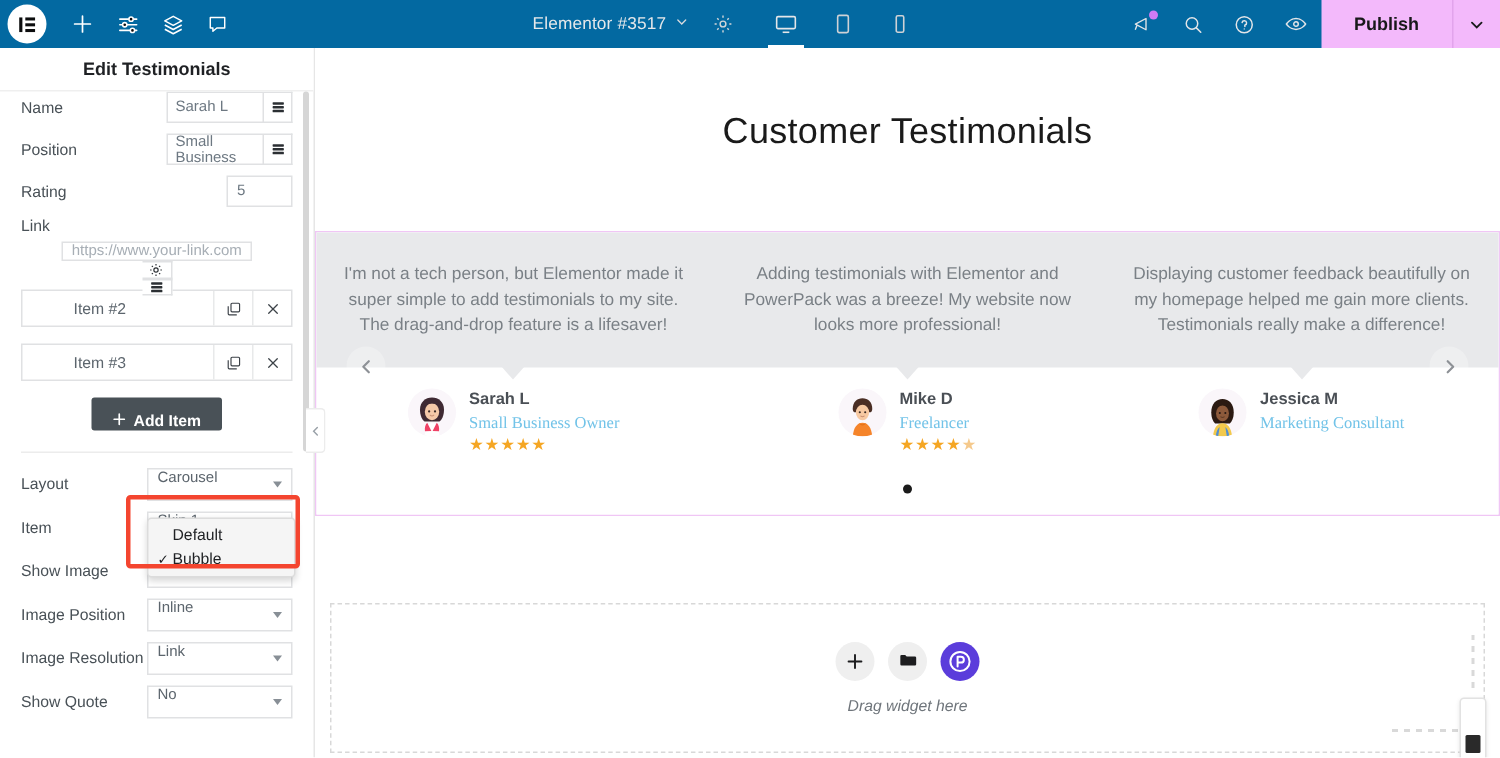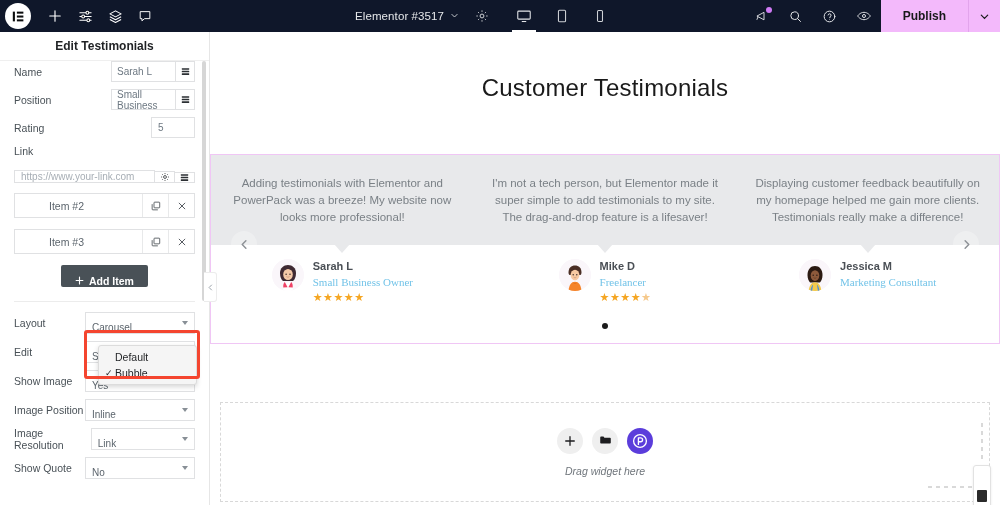--- a/index.html
+++ b/index.html
@@ -8,21 +8,21 @@
     overflow: hidden;
     font-family: "Liberation Sans", sans-serif;
     background: #ffffff;
   }
   #app { position: relative; width: 1000px; height: 505px; }
 
   
   .topbar {
     position: absolute; top: 0; left: 0;
     width: 1000px; height: 32px;
-    background: #0f172a;
+    background: #0369a1;
     display: flex; align-items: center;
   }
   .tb-left { display: flex; align-items: center; height: 32px; }
   .tb-logo {
     width: 26px; height: 26px; margin-left: 5px; margin-right: 9px;
     border-radius: 50%; background: #ffffff;
     display: flex; align-items: center; justify-content: center;
   }
   .tb-icon {
     width: 30px; height: 32px;
@@ -111,21 +111,21 @@
     width: 19px; border: 1px solid #e0e1e3; border-left: none;
     display: flex; align-items: center; justify-content: center;
     background: #fff; color: #2b2f33;
   }
   .rating-box {
     width: 44px; height: 21px; border: 1px solid #e0e1e3; background:#fff;
     display: flex; align-items: center; padding: 0 6px;
     font-size: 10px; color: #6d7882;
   }
   .link-label { font-size: 10.5px; color: #495157; display:block; margin-bottom: 4px; }
-  .link-row { display: flex; align-items: flex-end; height: 22px; margin-bottom: 10px; }
+  .link-row { display: flex; align-items: center; height: 22px; margin-bottom: 10px; flex-direction: column; }
   .link-input {
     flex: 1; border: 1px solid #e0e1e3; background: #fff;
     display: flex; align-items: center; padding: 0 6px;
     font-size: 10px; color: #a7aeb5;
   }
   .link-btn {
     width: 20px; border: 1px solid #e0e1e3; border-left: none; background:#fff;
     display:flex; align-items:center; justify-content:center; color:#2b2f33;
   }
 
@@ -147,22 +147,22 @@
     display:flex; align-items:flex-end; gap:5px;
   }
   .sb-sep { height:1px; background:#ececec; margin: 14px 0 10px; }
 
   .sel-row {
     display:flex; align-items:center; justify-content:space-between;
     height: 22px; margin-bottom: 7px;
   }
   .sel-label { font-size: 10.5px; color:#495157; }
   .select {
-    width: 110px; height: 22px; border:1px solid #e0e1e3; background:#fff;
-    display:flex; align-items:flex-end; padding: 0 6px;
+    width: 97px; height: 22px; border:1px solid #e0e1e3; background:#fff;
+    display:flex; align-items:flex-start; padding: 0 6px;
     font-size: 10px; color:#5c656d; position: relative;
   }
   .select .caret {
     position:absolute; right:6px; top:50%; transform: translateY(-50%);
     width:0;height:0;border-left:3.5px solid transparent;
     border-right:3.5px solid transparent;border-top:4px solid #888f96;
   }
 
   
   .dropdown-menu {
@@ -504,21 +504,21 @@
 
       <div class="sel-row">
         <span class="sel-label">Layout</span>
         <div class="select">
           <span>Carousel</span>
           <span class="caret"></span>
         </div>
       </div>
 
       <div class="sel-row">
-        <span class="sel-label">Edit</span>
+        <span class="sel-label">Item</span>
         <div class="select">
           <span>Skin 1</span>
           <span class="caret"></span>
         </div>
       </div>
 
 
       <div class="sel-row">
         <span class="sel-label">Show Image</span>
         <div class="select">
@@ -572,24 +572,24 @@
   </div>
 
   <div class="canvas">
     <div class="page-title">Customer Testimonials</div>
 
     <div class="widget-frame">
       <div class="carousel">
 
         <div class="bubbles-row">
           <div class="bubble">
+            <div class="bubble-text">I'm not a tech person, but Elementor made it super simple to add testimonials to my site. The drag-and-drop feature is a lifesaver!</div>
+          </div>
+          <div class="bubble">
             <div class="bubble-text">Adding testimonials with Elementor and PowerPack was a breeze! My website now looks more professional!</div>
-          </div>
-          <div class="bubble">
-            <div class="bubble-text">I'm not a tech person, but Elementor made it super simple to add testimonials to my site. The drag-and-drop feature is a lifesaver!</div>
           </div>
           <div class="bubble">
             <div class="bubble-text">Displaying customer feedback beautifully on my homepage helped me gain more clients. Testimonials really make a difference!</div>
           </div>
         </div>
 
         <div class="people-row">
           <div class="person">
             <div class="avatar">
               <svg width="32" height="32" viewBox="0 0 32 32">

